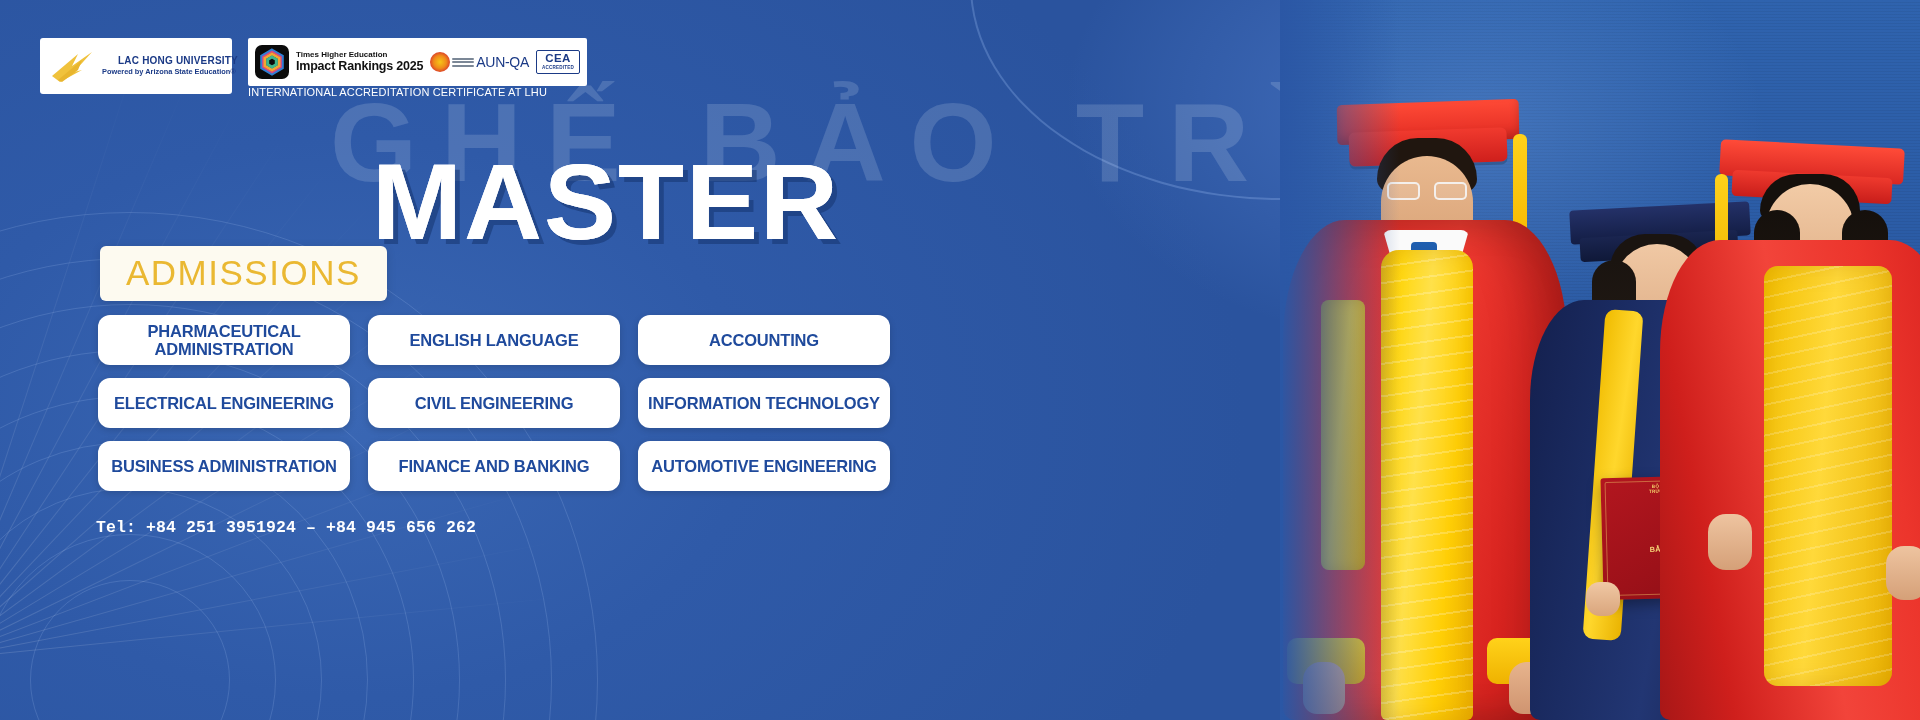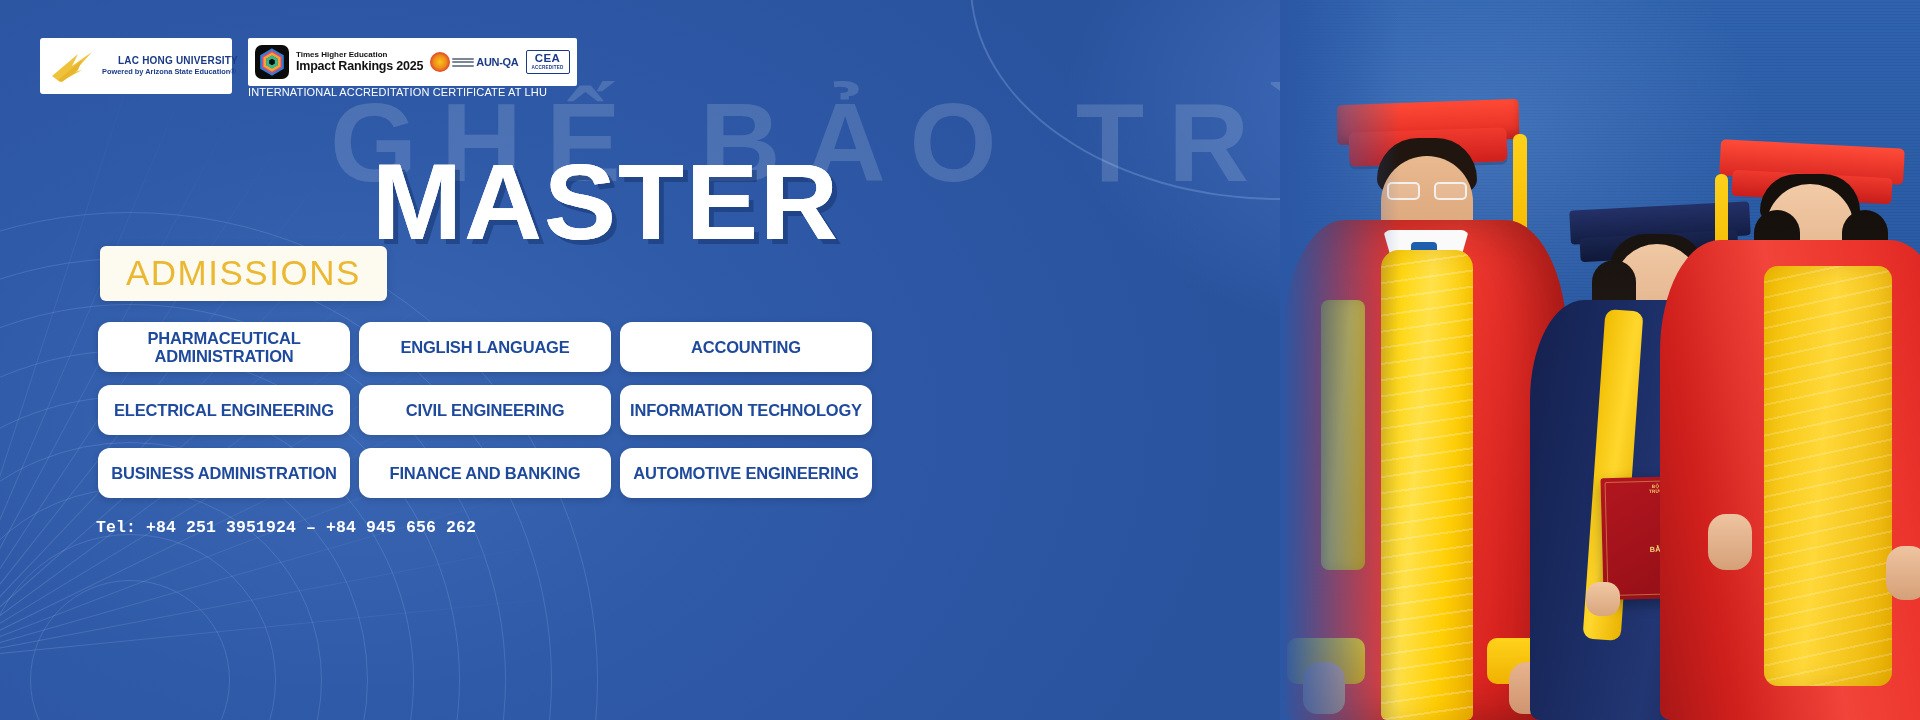--- a/index.html
+++ b/index.html
@@ -77,21 +77,21 @@
   .the-icon { width:34px; height:34px; background:#0b0b0b; border-radius:7px; position:relative; flex:0 0 34px; }
   .the-txt { line-height:1.08; }
   .the-l1 { font-size:8px; font-weight:700; color:#111; white-space:nowrap; }
   .the-l2 { font-size:12.5px; font-weight:700; color:#111; white-space:nowrap; letter-spacing:-.2px; }
   .badge-sm { height:30px; display:flex; align-items:center; gap:4px; }
   .aun { display:flex; align-items:center; gap:2px; }
   .aun-ring { width:20px; height:20px; border-radius:50%; background:
       radial-gradient(circle at 50% 50%, #f6c518 0%, #f08a1a 45%, #d93a2b 75%, #b8202a 100%); }
   .aun-lines { display:flex; flex-direction:column; gap:1.5px; }
   .aun-lines b { display:block; width:22px; height:2px; background:#7b8796; border-radius:1px; }
-  .aun-txt { font-size:11px; font-weight:700; color:#1b3a86; letter-spacing:-.3px; }
+  .aun-txt { font-size:14px; font-weight:400; color:#1b3a86; letter-spacing:-.3px; }
   .cea-box { border:1.6px solid #1b3a86; border-radius:2px; padding:2px 5px; text-align:center; line-height:1; }
   .cea-txt { font-size:11.5px; font-weight:700; color:#1b3a86; letter-spacing:.4px; }
   .cea-sub { font-size:4.6px; font-weight:700; color:#1b3a86; letter-spacing:.2px; margin-top:1.5px; }
   .accred-caption {
     font-size:11px; font-weight:400; color:#ffffff;
     letter-spacing:.15px; white-space:nowrap;
   }
 
   
   .admissions-pill {
@@ -113,24 +113,24 @@
        0 0 0 #fff,
        5px 5px 0 rgba(22,52,112,.55);
   }
   .master-word .inner {
     -webkit-text-stroke:0;
     color:#ffffff;
   }
 
   
   .programs {
-    position:absolute; left:98px; top:322px;
+    position:absolute; left:98px; top:315px;
     display:grid;
     grid-template-columns:252px 252px 252px;
-    gap:13px 9px;
+    gap:13px 18px;
   }
   .prog {
     background:#fff; border-radius:12px;
     height:50px; display:flex; align-items:center; justify-content:center;
     text-align:center; padding:0 8px;
     box-shadow:0 2px 7px rgba(0,0,0,.16);
   }
   .prog span {
     font-size:16.5px; font-weight:700; color:#1f4a9c;
     line-height:1.12; letter-spacing:-.2px;

